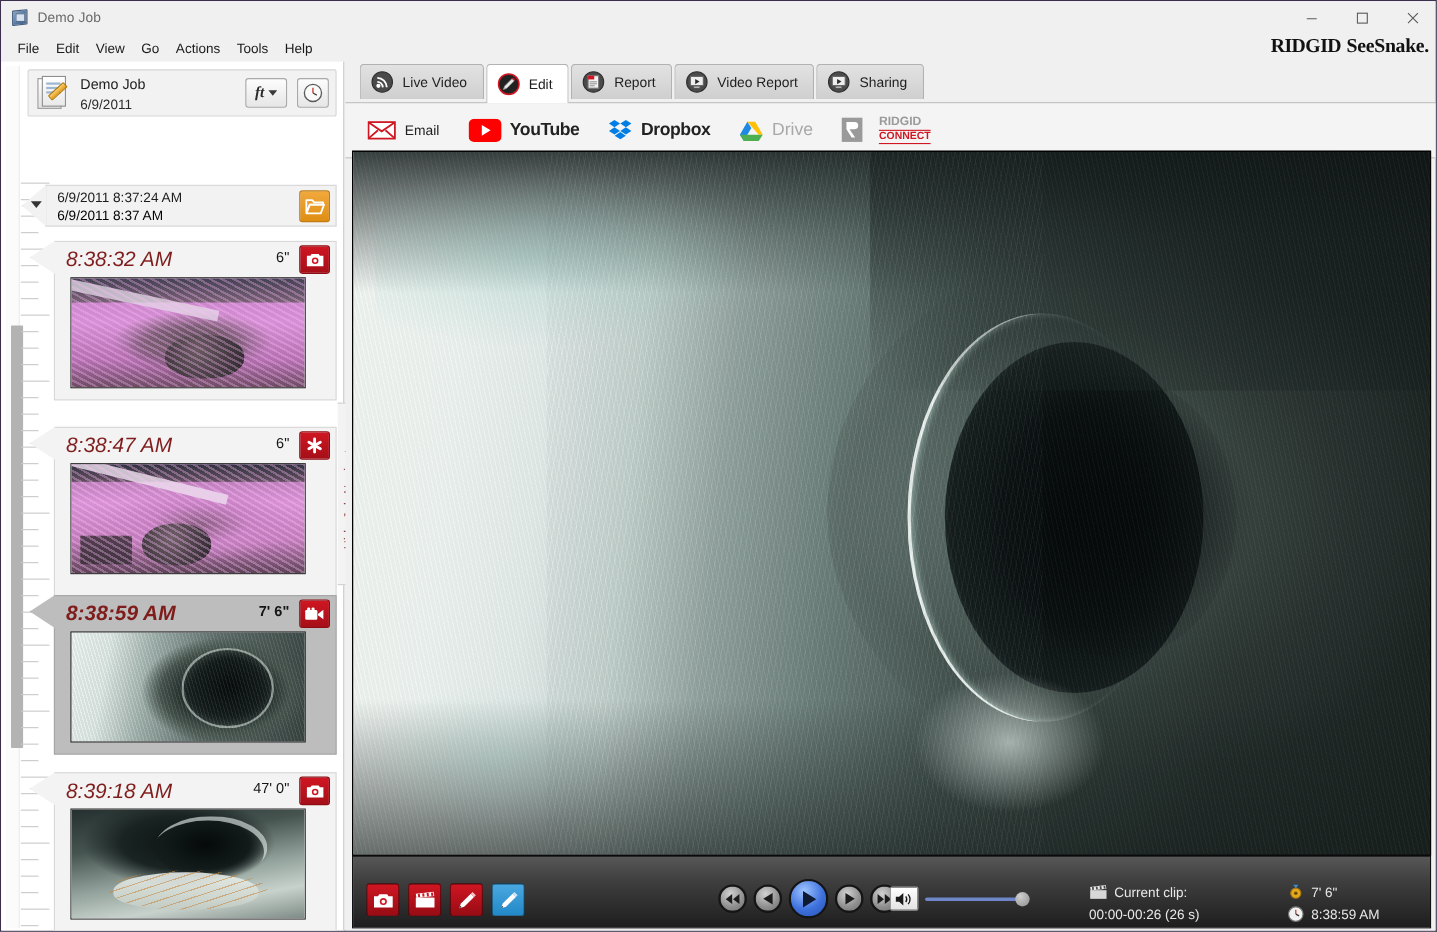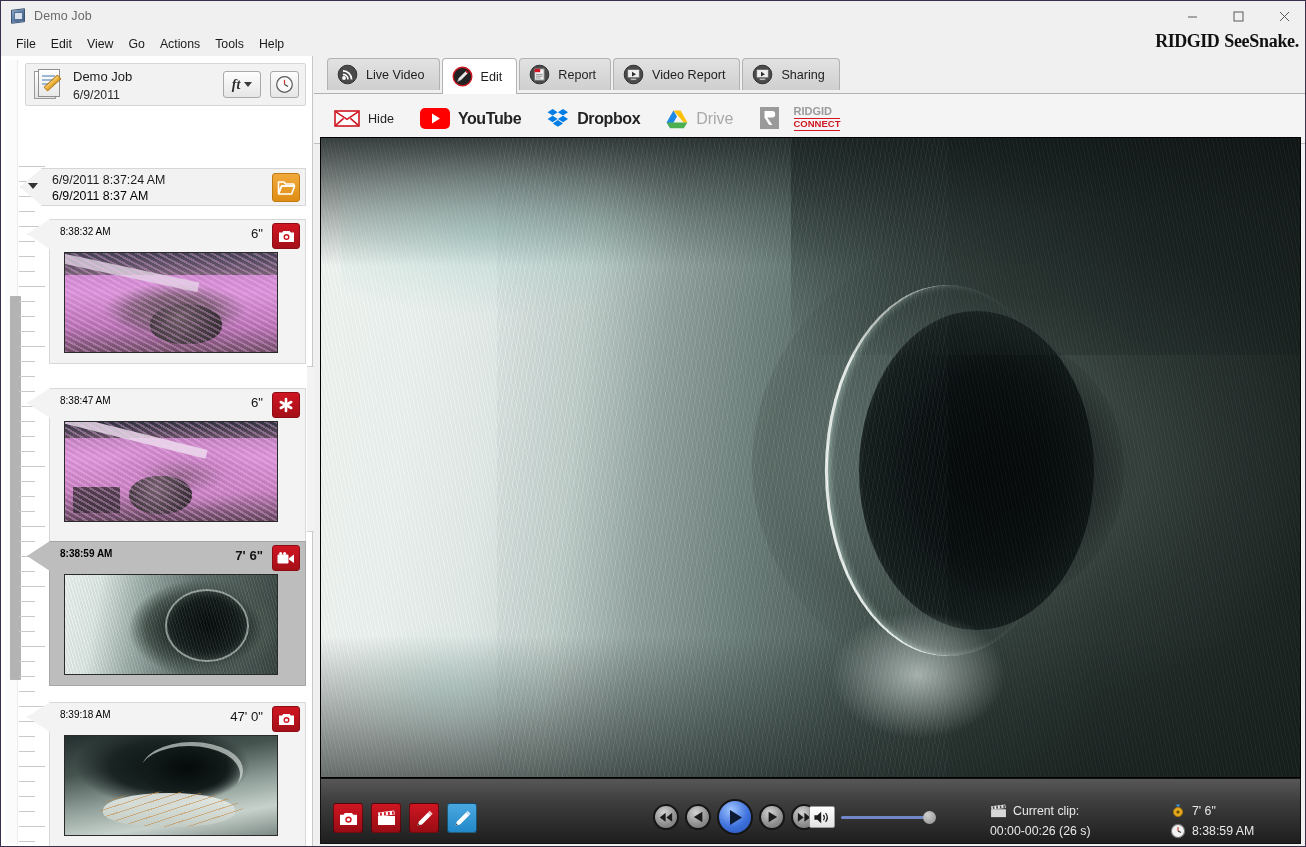--- a/index.html
+++ b/index.html
@@ -171,21 +171,21 @@
     position: absolute; left: 48px; width: 257px;
     background: #f3f3f3; border: 1px solid #d8d8d8;
   }
   .entry.selected { background: #bdbdbd; border-color: #a6a6a6; }
   .entry .tip {
     position: absolute; left: -23px; top: -1px; width: 23px; height: 30px;
     background: #f3f3f3; border-left: 1px solid #d8d8d8;
     clip-path: polygon(100% 0, 100% 100%, 0 50%);
   }
   .entry.selected .tip { background: #bdbdbd; border-left-color:#a6a6a6; }
-  .entry .etime { position: absolute; left: 10px; top: 6px; font-size: 10px; color: #000000; }
+  .entry .etime { position: absolute; left: 10px; top: 6px; font-size: 19px; color: #7f1d1d; font-style: italic; }
   .entry.selected .etime { font-weight: bold; }
   .entry .edist { position: absolute; right: 42px; top: 6px; font-size: 13.2px; color: #151515; }
   .entry.selected .edist { font-weight: bold; }
   .entry .ebadge {
     position: absolute; right: 5px; top: 3px; width: 28px; height: 26px;
     background: linear-gradient(#cf1622,#a50f18);
     border: 1px solid #8e0d14; border-radius: 3px;
     display: flex; align-items: center; justify-content: center;
   }
   .entry .thumb {
@@ -639,21 +639,21 @@
       </div>
     </div>
 
     <div class="sharebar">
       <div class="share-item">
         <svg width="26" height="19" viewBox="0 0 26 19">
           <rect x="1" y="2" width="24" height="15" fill="#fff" stroke="#cf1622" stroke-width="1.6"></rect>
           <path d="M1.6 2.6 13 10.4 24.4 2.6" fill="none" stroke="#cf1622" stroke-width="1.6"></path>
           <path d="M1.6 16.4 9.6 9.4 M24.4 16.4 16.4 9.4" fill="none" stroke="#cf1622" stroke-width="1.6"></path>
         </svg>
-        <span class="share-label" style="font-size:12.6px">Hide</span>
+        <span class="share-label" style="font-size:12.6px">Email</span>
       </div>
 
       <div class="share-item">
         <svg width="30" height="21" viewBox="0 0 30 21">
           <rect x="0" y="0" width="30" height="21" rx="5" fill="#ff0000"></rect>
           <path d="M12 5.6 20 10.5 12 15.4z" fill="#fff"></path>
         </svg>
         <span class="share-label" style="font-weight:bold;font-size:16px;letter-spacing:-.4px">YouTube</span>
       </div>
 

